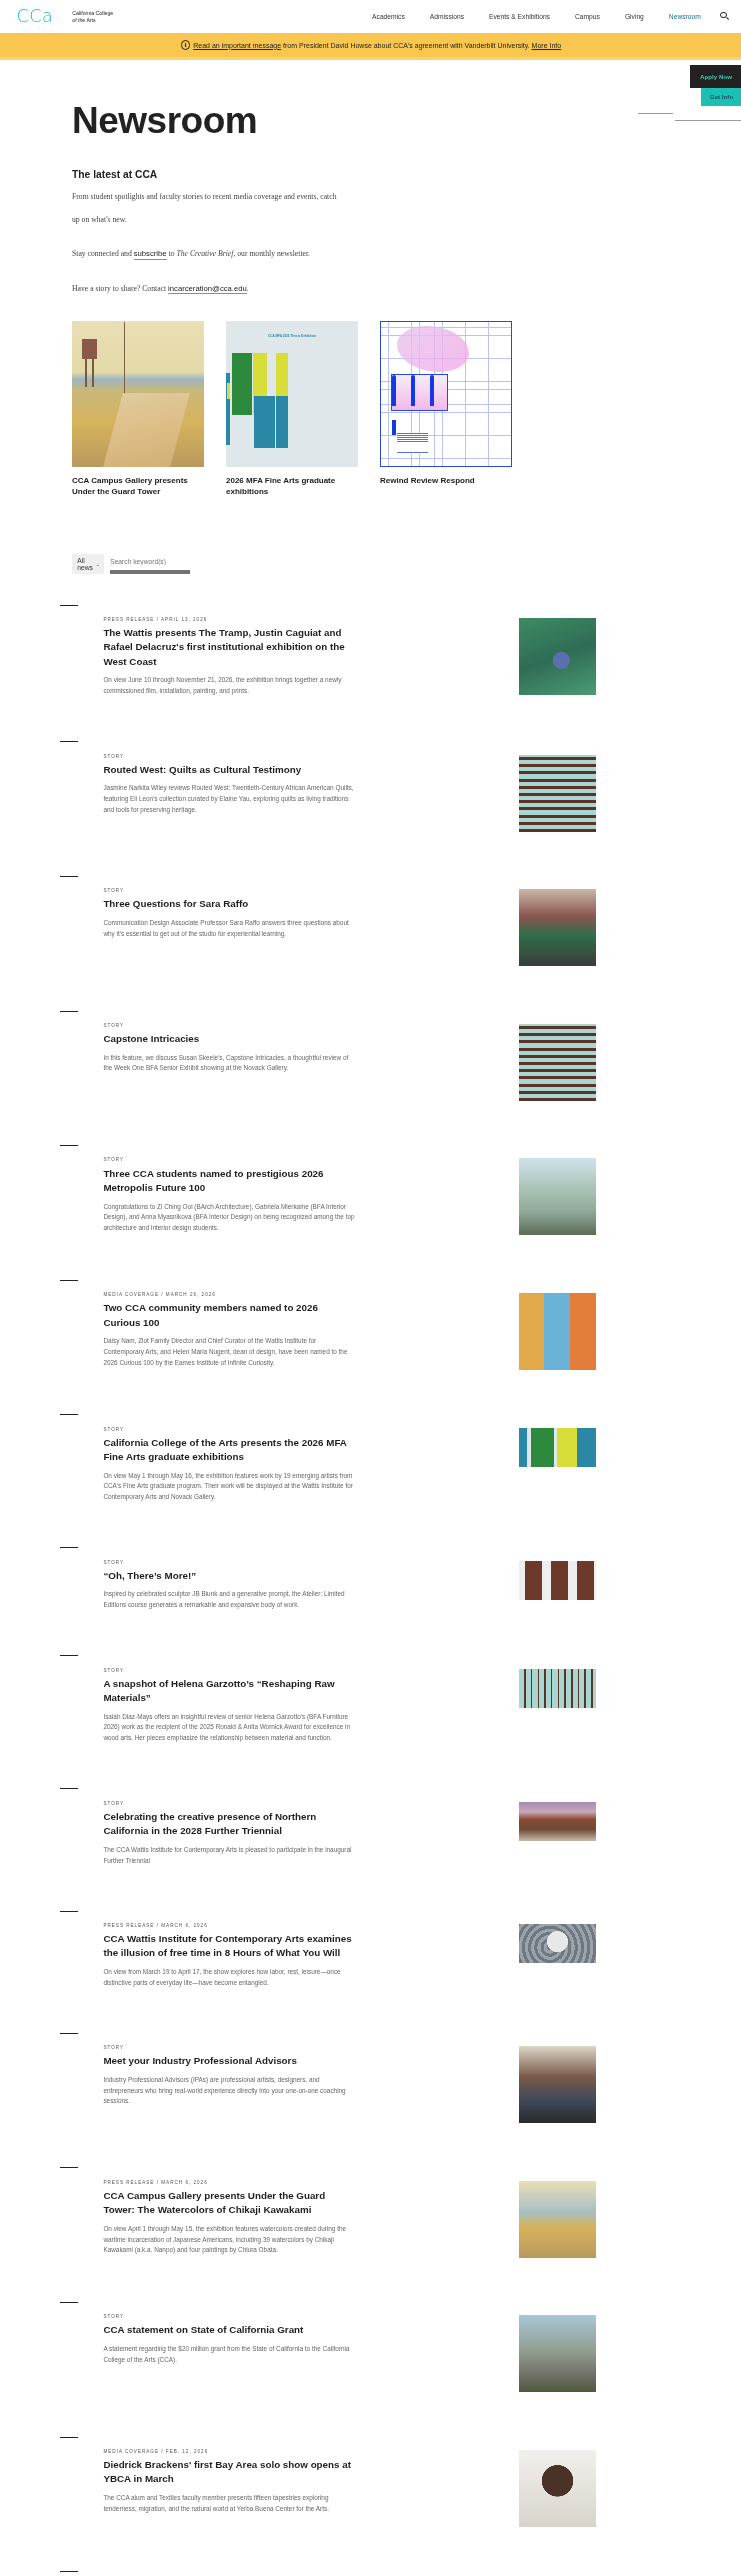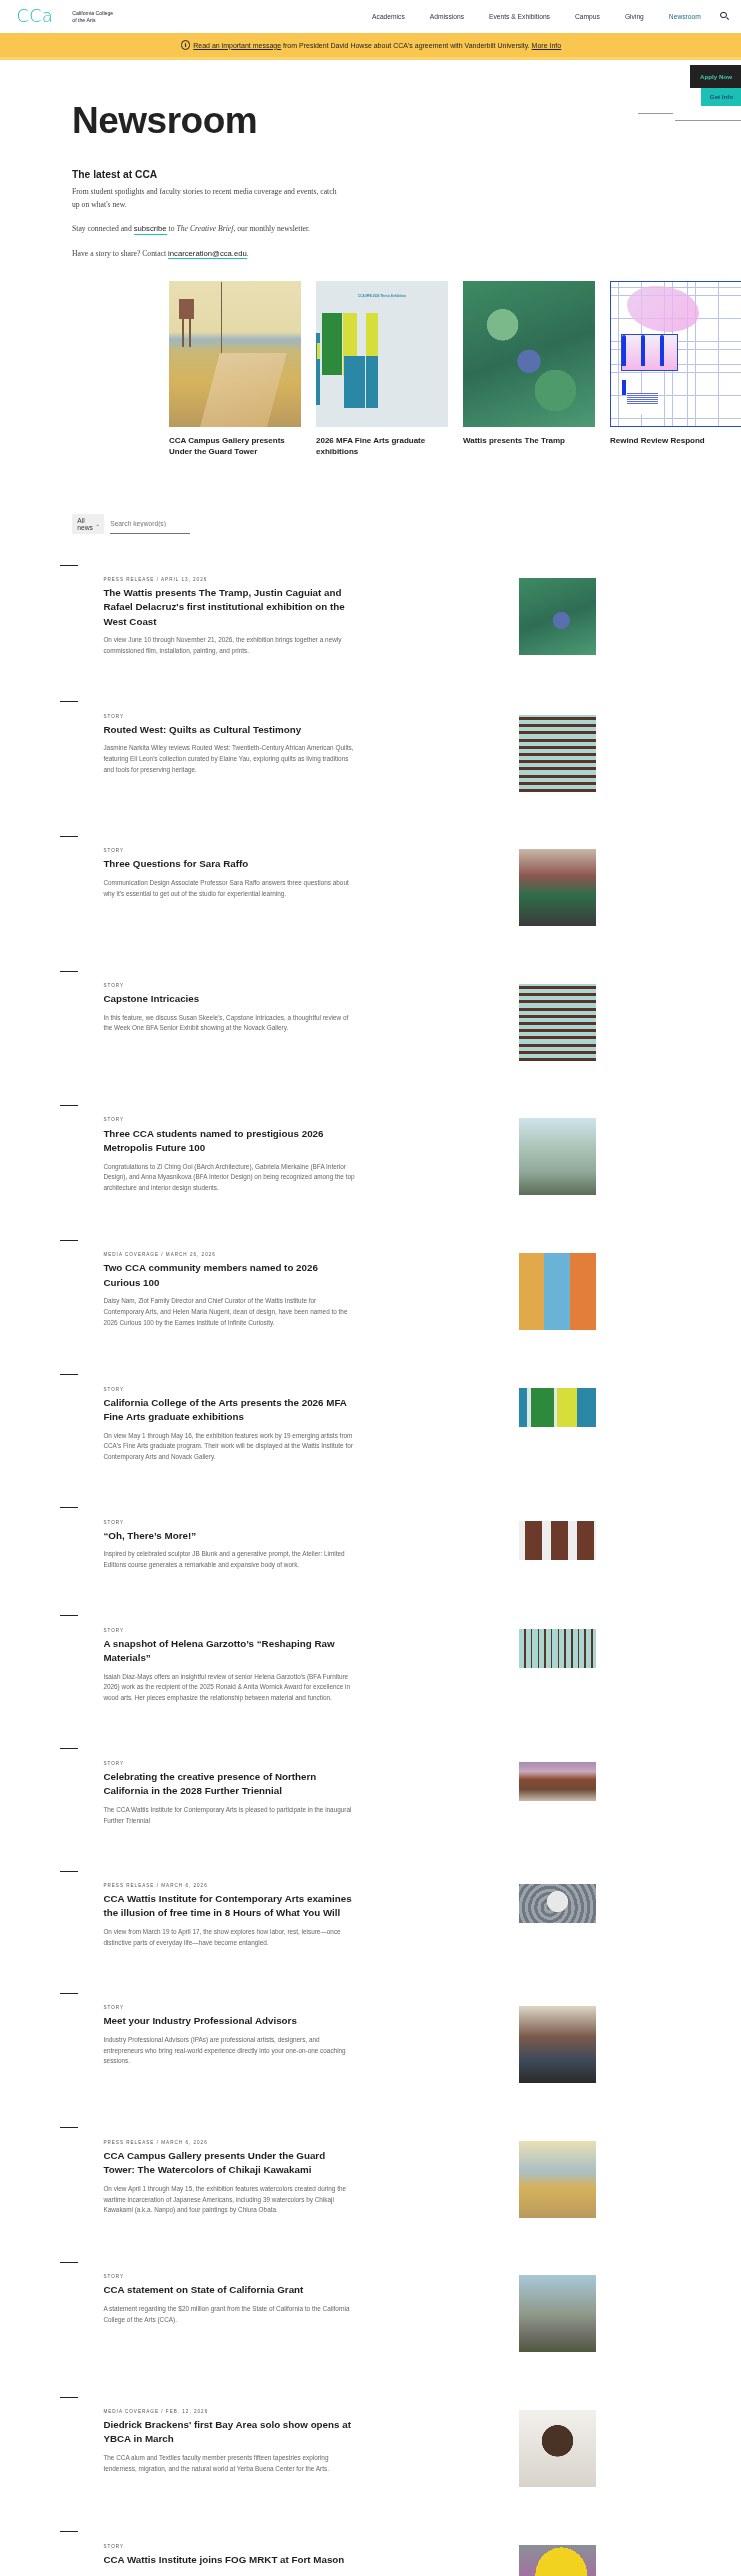--- a/index.html
+++ b/index.html
@@ -29,37 +29,37 @@
   .cta-apply { width: 52px; height: 23px; background: #222; color: #43c5b0; font-size: 6.2px; display: flex; align-items: center; justify-content: center; font-weight: bold; }
   .cta-info { width: 41px; height: 17.5px; background: #1cbfb3; color: #1a4f6a; font-size: 6.2px; display: flex; align-items: center; justify-content: center; font-weight: bold; }
 
   
   .deco-line { position: absolute; height: 0.5px; background: #999; }
 
   
   .intro { padding: 42px 0 0 72px; width: 392px; }
   .page-title { font-size: 37px; font-weight: bold; letter-spacing: -0.5px; color: #222; line-height: 1; }
   .subtitle { font-size: 10.3px; color: #222; margin-top: 30px; }
-  .intro p { font-family: "Liberation Serif", "DejaVu Serif", serif; font-size: 7.7px; line-height: 13px; color: #444; }
+  .intro p { font-family: "Liberation Serif", "DejaVu Serif", serif; font-size: 7.7px; line-height: 23px; color: #444; }
   .intro .p1 { margin-top: 5.2px; width: 268px; }
   .intro .p2 { margin-top: 11.3px; }
   .intro .p3 { margin-top: 11.3px; }
   .link-ul { font-family: "Liberation Sans", sans-serif; color: #222; border-bottom: 1px solid #1cbfb3; padding-bottom: 0.5px; }
 
   
-  .featured { display: flex; gap: 15px; padding: 0 0 0 72px; margin-top: 21.6px; justify-content: flex-end; }
+  .featured { display: flex; gap: 22px; padding: 0 0 0 72px; margin-top: 21.6px; }
   .feat-card { width: 132px; }
   .feat-img { width: 132px; height: 146px; position: relative; overflow: hidden; }
   .feat-title { font-size: 8px; font-weight: bold; line-height: 11.3px; color: #222; margin-top: 7.2px; width: 129px; }
 
   
   .filters { display: flex; align-items: center; padding-left: 72px; margin-top: 57px; gap: 6.2px; }
   .filter-select { width: 32px; height: 19.6px; background: #efefef; display: flex; align-items: center; justify-content: space-between; padding: 0 4.1px 0 5.2px; font-size: 6.7px; color: #333; width: 32px; }
   .filter-select { width: 32px; }
-  .search-input { width: 80px; border: none; border-bottom: 1px solid #737373; height: 19.6px; font-size: 6.7px; color: #999; background: transparent; outline: none; font-family: "Liberation Sans", sans-serif; }
+  .search-input { width: 80px; border: none; border-bottom: 4px solid #737373; height: 19.6px; font-size: 6.7px; color: #999; background: transparent; outline: none; font-family: "Liberation Sans", sans-serif; }
 
   
   .news-list { padding-left: 60px; margin-top: 19.6px; }
   .news-item { position: relative; width: 536px; padding-top: 11.3px; }
   .rule { width: 17.5px; height: 1px; background: #222; margin-left: 0; }
   .item-inner { display: flex; justify-content: space-between; margin-left: 12.4px; padding-top: 11.3px; }
   .item-text { width: 252px; margin-left: 31px; }
   .meta { font-size: 4.6px; letter-spacing: 1px; color: #555; text-transform: uppercase; }
   .item-title { font-size: 9.8px; font-weight: bold; line-height: 14.4px; color: #1f1f1f; margin-top: 4.1px; }
   .item-desc { font-size: 6.4px; line-height: 10.8px; color: #666; margin-top: 6.2px; }
@@ -131,24 +131,20 @@
       <div style="position:absolute;left:27px;top:32px;width:14.4px;height:62px;background:#d7de3a;"></div>
       <div style="position:absolute;left:28px;top:75px;width:20.6px;height:52px;background:#2a87a5;"></div>
       <div style="position:absolute;left:0;top:52px;width:4.1px;height:72px;background:#2a87a5;"></div>
       <div style="position:absolute;left:0.5px;top:62px;width:3.1px;height:15.5px;background:#d7de3a;"></div>
       <div style="position:absolute;left:50px;top:32px;width:12.4px;height:62px;background:#d7de3a;"></div>
       <div style="position:absolute;left:50px;top:75px;width:12.4px;height:52px;background:#2a87a5;"></div>
     </div>
     <div class="feat-title">2026 MFA Fine Arts graduate exhibitions</div>
   </a>
   <a class="feat-card">
-    <div class="feat-img" style="background:radial-gradient(circle at 50% 55%,#5a6fae 0 11.3px,transparent 12px),radial-gradient(circle at 30% 30%,#7bb88a 0 15.5px,transparent 16px),radial-gradient(circle at 70% 75%,#4f9a6a 0 20.6px,transparent 21px),linear-gradient(160deg,#3e8b63,#2f6d55 50%,#4c9b74);"></div>
-    <div class="feat-title">Wattis presents The Tramp</div>
-  </a>
-  <a class="feat-card">
     <div class="feat-img" style="border:1px solid #2a48d8;background:repeating-linear-gradient(0deg,#fff 0 7.2px,#b8c3f0 7.2px 7.7px),#fff;">
       <div style="position:absolute;inset:0;background:repeating-linear-gradient(90deg,transparent 0 7.2px,#b8c3f0 7.2px 7.7px);"></div>
       <div style="position:absolute;left:15.5px;top:4.1px;width:72px;height:46px;background:linear-gradient(135deg,#e8c2ee,#f1a9e7);opacity:.8;border-radius:40% 60% 40% 60%;"></div>
       <div style="position:absolute;left:10.3px;top:52px;width:57px;height:37px;background:linear-gradient(180deg,#f5eef9,#f3b7ea);border:0.5px solid #2a48d8;"></div>
       <div style="position:absolute;left:11.3px;top:53px;width:4.1px;height:31px;background:#1438e6;border-radius:2.1px 2.1px 0 0;"></div>
       <div style="position:absolute;left:30px;top:53px;width:4.1px;height:31px;background:#1438e6;border-radius:2.1px 2.1px 0 0;"></div>
       <div style="position:absolute;left:49px;top:53px;width:4.1px;height:31px;background:#1438e6;border-radius:2.1px 2.1px 0 0;"></div>
       <div style="position:absolute;left:15.5px;top:111px;width:31px;height:20.6px;background:repeating-linear-gradient(0deg,#fff 0 1.5px,#5b6fe0 1.5px 2.1px);"></div>
       <div style="position:absolute;left:11.3px;top:98px;width:4.1px;height:14.4px;background:#1438e6;"></div>
     </div>

